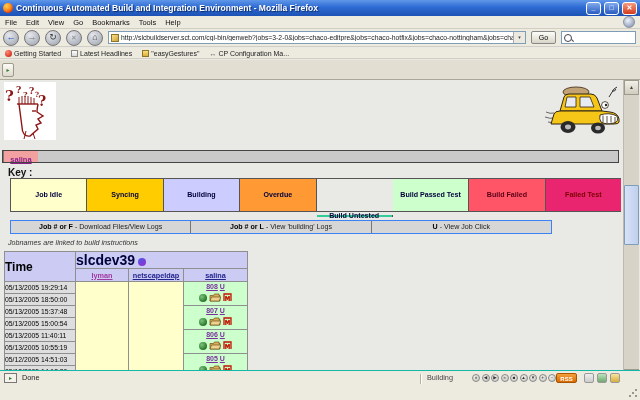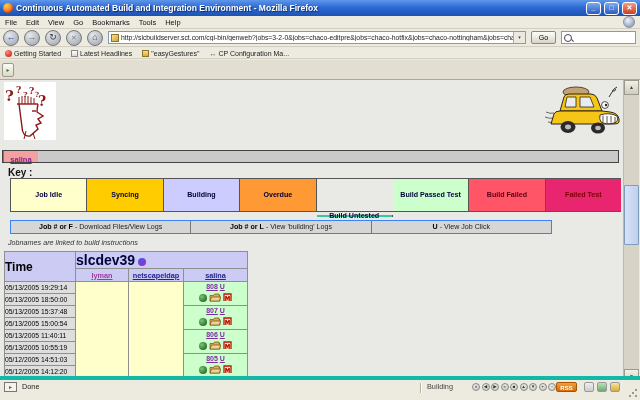--- a/index.html
+++ b/index.html
@@ -106,22 +106,22 @@
   .ball-ico{width:8px;height:8px;border-radius:50%;
     background:radial-gradient(circle at 35% 35%,#7CC47C,#1D6B1D 80%)}
   
   .scrollbar{position:absolute;top:80px;right:1px;width:16px;height:304px;background:#D7D3C7;
     border-left:1px solid #BDB9AD;box-sizing:border-box}
   .sb-btn{position:absolute;left:0;width:15px;height:15px;background:linear-gradient(#F2F0E8,#D0CCBE);
     border:1px solid #9C9A8C;box-sizing:border-box;font-size:5px;text-align:center;line-height:13px;color:#444}
   .sb-thumb{position:absolute;left:0;top:105px;width:15px;height:60px;
     background:linear-gradient(90deg,#D8E2F6,#BFCFEE);border:1px solid #7F9DB9;box-sizing:border-box;border-radius:1px}
   
-  .statusbar{position:absolute;left:0;right:0;bottom:0;height:24px;background:#EDEAE0;
-    border-top:4px solid #14b8a6;box-sizing:border-box;font-size:7.3px;color:#222}
+  .statusbar{position:absolute;left:0;right:0;bottom:0;height:30px;background:#EDEAE0;
+    border-top:1px solid #14b8a6;box-sizing:border-box;font-size:7.3px;color:#222}
   .sb-abs{position:absolute;top:2px}
   .status-ico{left:4px;width:13px;height:10px;border:1px solid #777;background:#F4F2EA;
     font-size:6px;line-height:9px;text-align:center;color:#2E7D32;box-sizing:border-box}
   .sb-sep{width:1px;height:10px;background:#B5B1A5;box-shadow:1px 0 0 #FFF}
   .ft-controls{display:flex;gap:1.5px;align-items:center}
   .ft-btn{width:8px;height:8px;border-radius:50%;border:1px solid #888;box-sizing:border-box;
     background:radial-gradient(circle at 35% 30%,#F2F2EE,#C2C2BA);font-size:4.5px;line-height:6px;
     text-align:center;color:#333}
   .rss-badge{left:556px;width:21px;height:10px;border-radius:2px;color:#fff;font-weight:bold;
     font-size:6px;text-align:center;line-height:10px;background:linear-gradient(#F3A03C,#D96A00);

